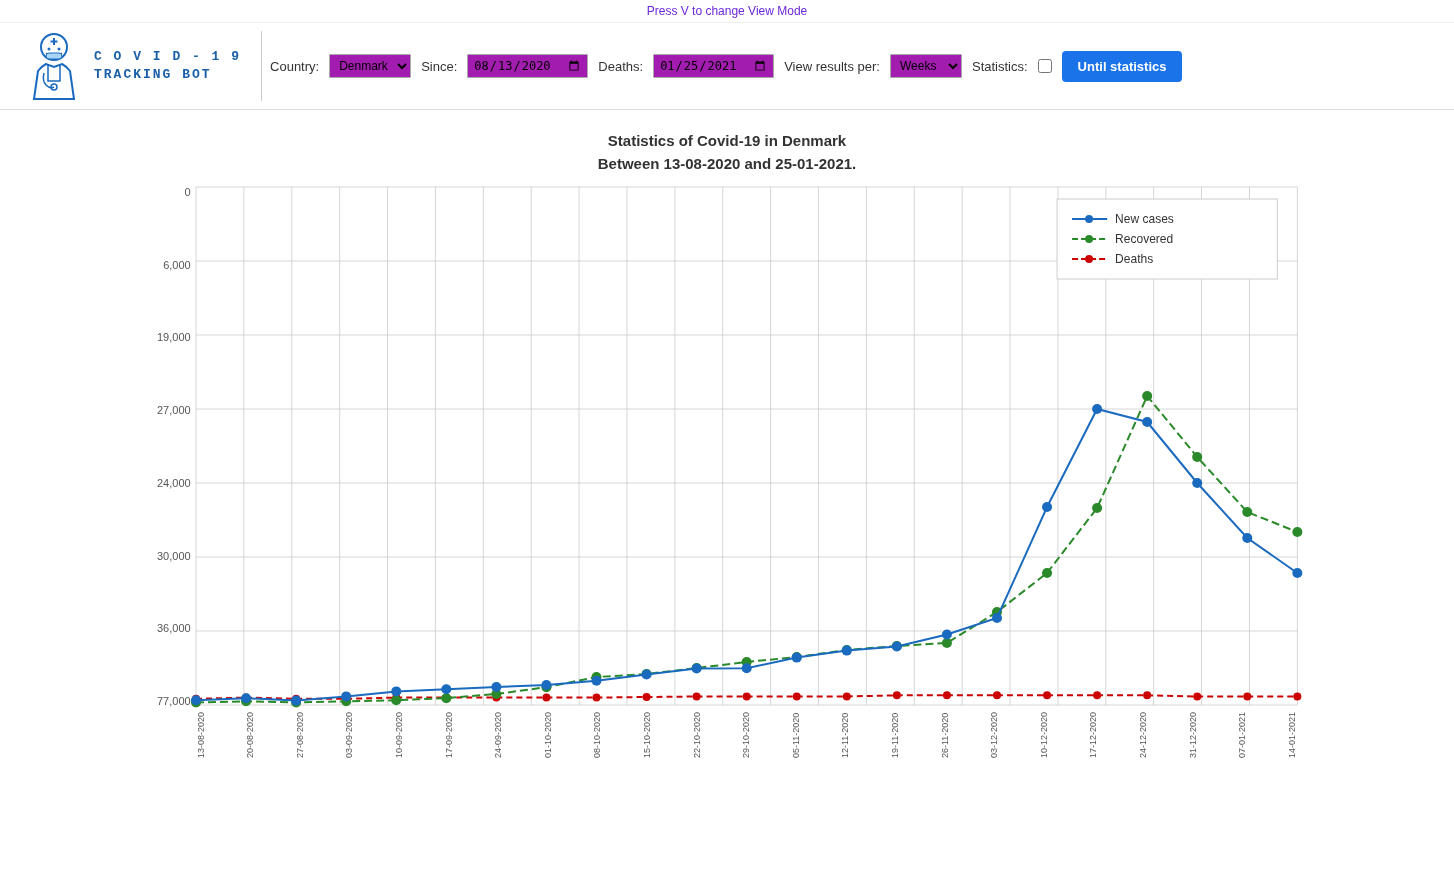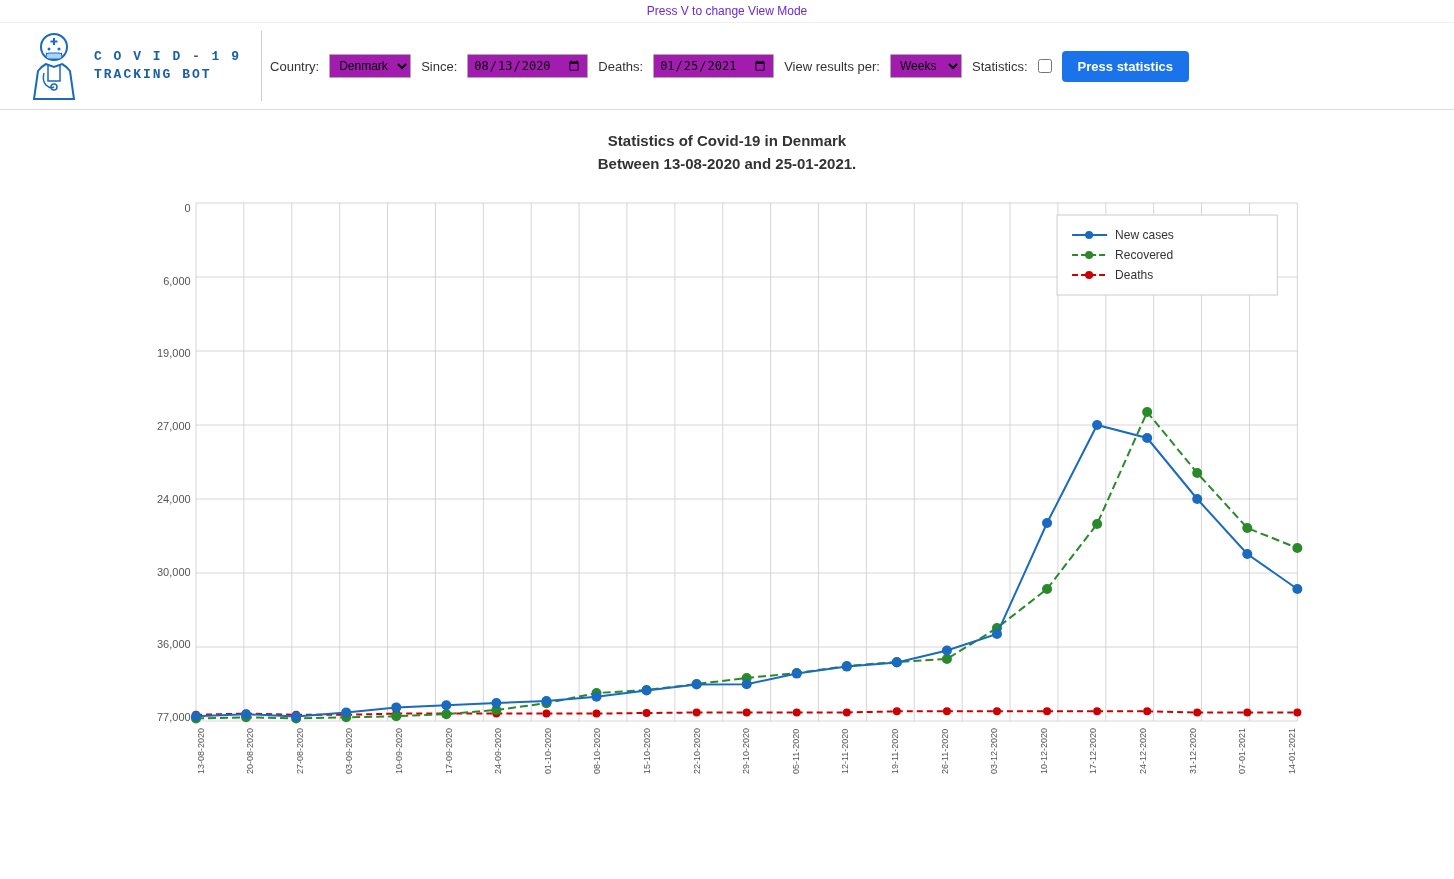--- a/index.html
+++ b/index.html
@@ -82,21 +82,21 @@
     .chart-container {
       padding: 20px 30px 60px 30px;
       max-width: 1200px;
       margin: 0 auto;
     }
 
     .chart-title {
       text-align: center;
       font-size: 15px;
       font-weight: bold;
-      margin-bottom: 28px;
+      margin-bottom: 12px;
       line-height: 1.5;
     }
 
     .chart-svg-container {
       display: flex;
       align-items: flex-start;
     }
 
     .y-axis-labels {
       display: flex;
@@ -200,21 +200,21 @@
     <label>View results per:</label>
     <select>
       <option>Weeks</option>
       <option>Days</option>
       <option>Months</option>
     </select>
 
     <label>Statistics:</label>
     <input type="checkbox" style="">
 
-    <button class="show-stats-btn">Press statistics</button>
+    <button class="show-stats-btn">Until statistics</button>
   </div>
 </div>
 
 <div class="chart-container">
   <div class="chart-title">
     <span>Statistics of Covid-19 in Denmark</span><br>
     <span>Between 13-08-2020 and 25-01-2021.</span>
   </div>
 
   <div class="chart-svg-container">

